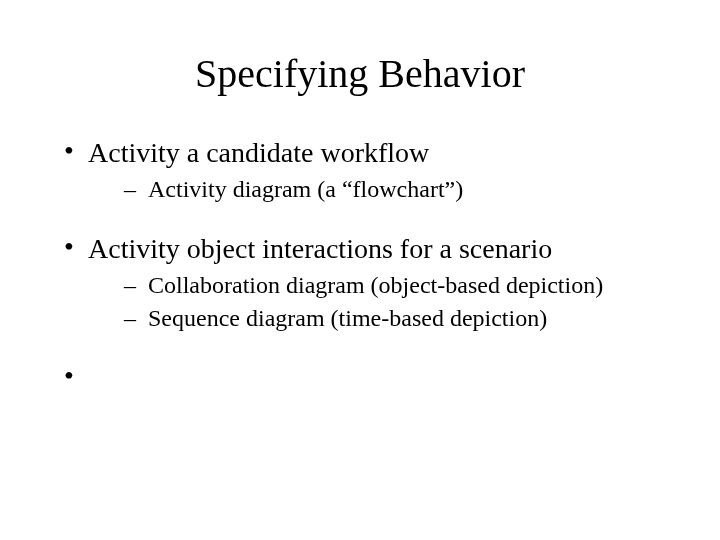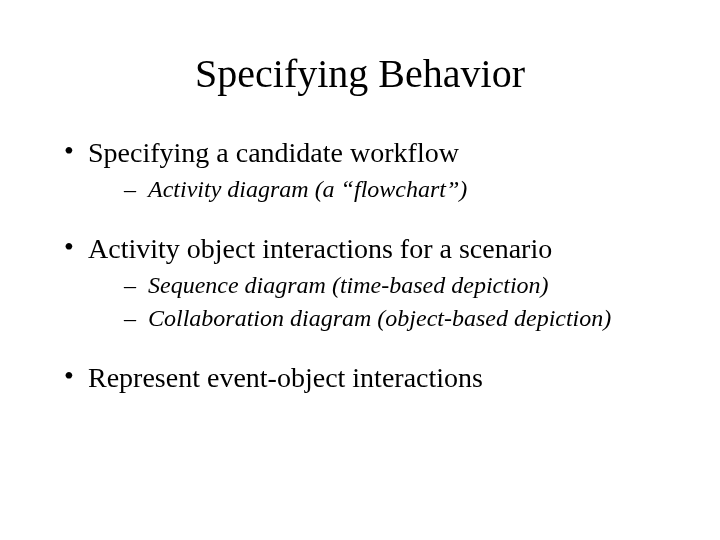--- a/index.html
+++ b/index.html
@@ -46,59 +46,57 @@
   ul.level2 {
     list-style: none;
     padding: 0;
     margin: 4px 0 28px 0;
   }
   ul.level2 > li {
     position: relative;
     padding-left: 60px;
     font-size: 24px;
     line-height: 1.35;
-    font-style: italic;
   }
   ul.level2 > li::before {
     content: "–";
     position: absolute;
     left: 36px;
     top: 0;
   }
   .group {
     margin-bottom: 10px;
   }
 </style>
 </head>
 <body>
 
 <div class="slide">
   <div class="title">Specifying Behavior</div>
 
   <ul class="level1">
 
     <li class="group">
-      <span>Specifying a candidate workflow</span>
+      <span>Activity a candidate workflow</span>
       <ul class="level2">
         <li>
           <span>Activity diagram (a “flowchart”)</span>
         </li>
       </ul>
     </li>
 
     <li class="group">
       <span>Activity object interactions for a scenario</span>
       <ul class="level2">
         <li>
-          <span>Sequence diagram (time-based depiction)</span>
+          <span>Collaboration diagram (object-based depiction)</span>
         </li>
         <li>
-          <span>Collaboration diagram (object-based depiction)</span>
+          <span>Sequence diagram (time-based depiction)</span>
         </li>
       </ul>
     </li>
 
     <li class="group">
-      <span>Represent event-object interactions</span>
     </li>
 
   </ul>
 </div>
 
 </body></html>

